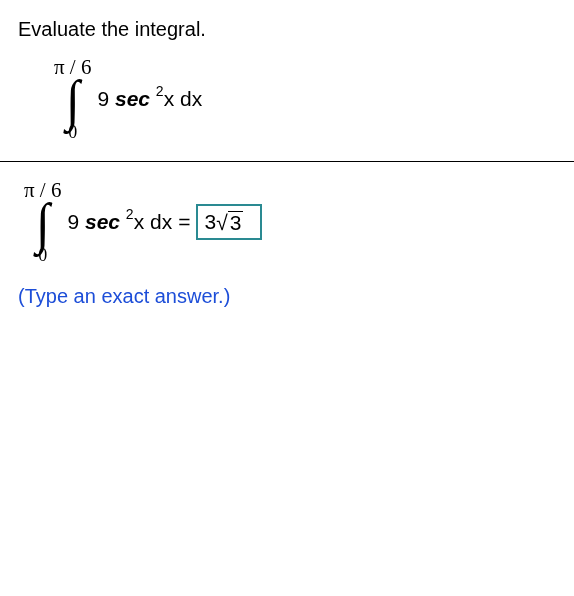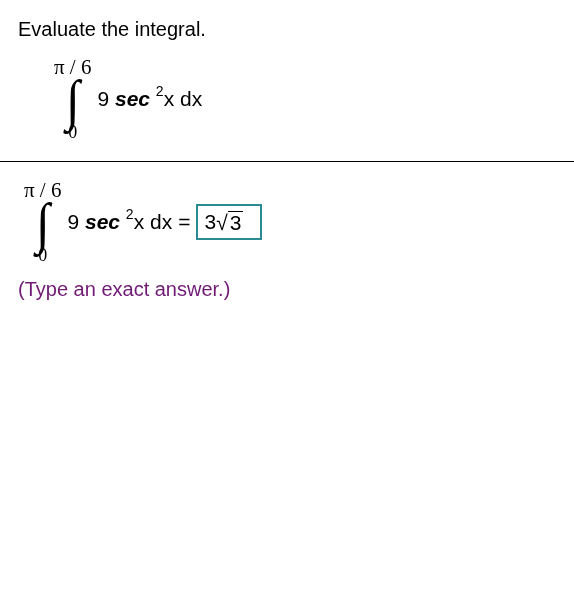--- a/index.html
+++ b/index.html
@@ -96,23 +96,23 @@
     line-height: 1;
     position: relative;
     top: 1px;
   }
   .radicand {
     border-top: 1.5px solid #000;
     padding: 0 2px;
     line-height: 1;
   }
   .hint {
-    color: #701a75;
+    color: #1d4ed8;
     font-size: 20px;
-    margin-top: 14px;
+    margin-top: 21px;
   }
 </style>
 </head>
 <body>
 
 <div class="question">Evaluate the integral.</div>
 
 <div class="integral-block">
   <div class="integral-row">
     <div class="int-wrap">

